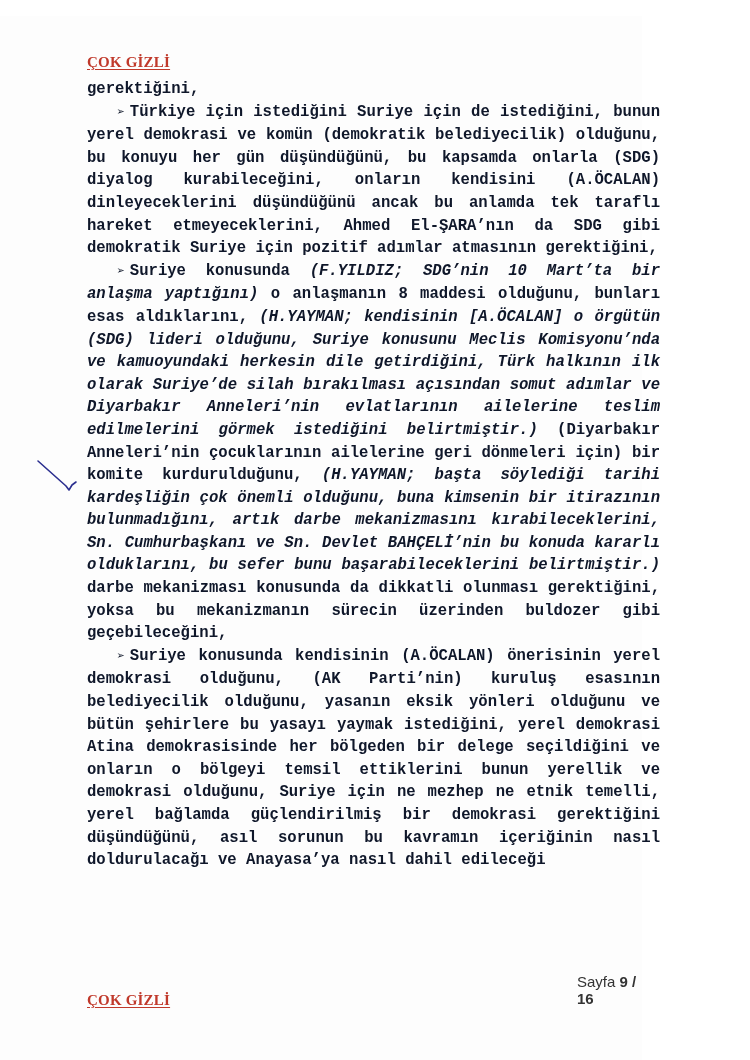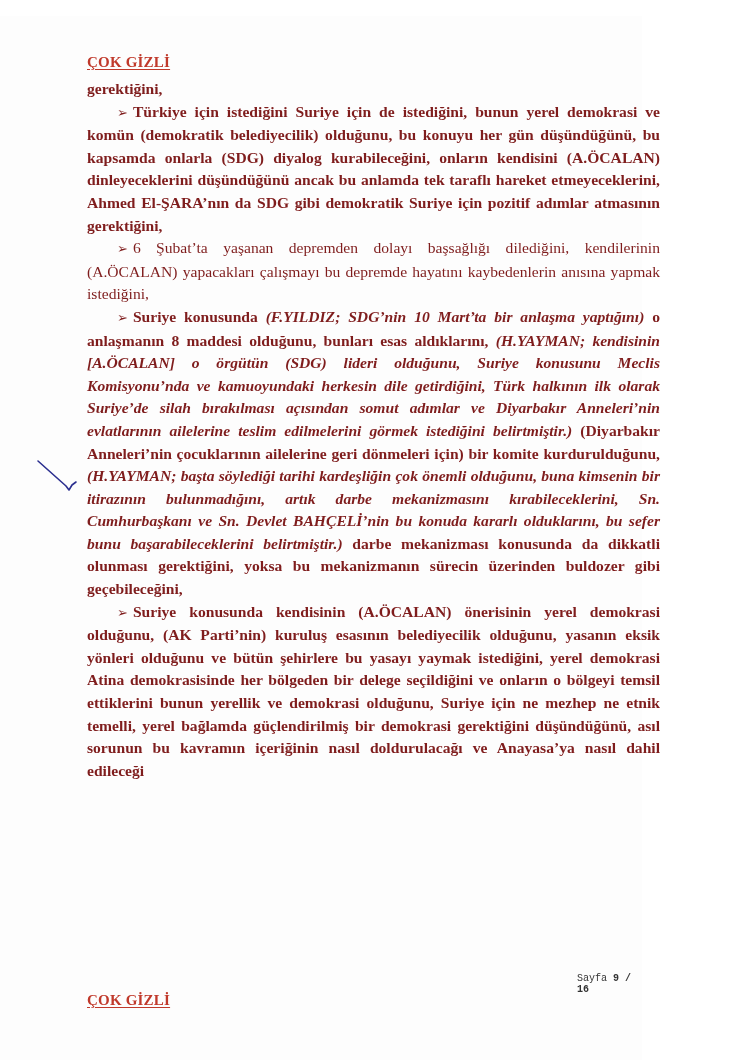--- a/index.html
+++ b/index.html
@@ -13,33 +13,33 @@
     position: absolute; left: 87px;
     font-family: "Liberation Serif", serif;
     font-weight: bold; font-size: 15px; color: #c0392b;
     text-decoration: underline; text-decoration-thickness: 1px; text-underline-offset: 2px;
     letter-spacing: 0.2px;
   }
   .classification.top { top: 38px; }
   .classification.bottom { top: 976px; }
   .body-text {
     position: absolute; left: 87px; top: 62px; width: 573px;
-    font-family: Liberation Serif, serif;
-    font-size: 15.6px; line-height: 22.6px; color: #7f1d1d;
+    font-family: Liberation Mono, monospace;
+    font-size: 15.6px; line-height: 22.6px; color: #0f172a;
     text-align: justify;
   }
   .para { margin: 0; text-indent: 30px; }
   .para.cont { text-indent: 0; }
   .b { font-weight: bold; }
   .bi { font-weight: bold; font-style: italic; }
   .reg { font-weight: normal; }
   .bullet { font-size: 13px; margin-right: 5px; }
   .page-number {
     position: absolute; left: 577px; top: 957px;
-    font-family: Liberation Mono, monospace; font-size: 10px; color: #333;
+    font-family: Liberation Sans, sans-serif; font-size: 15px; color: #333;
   }
   .page-number .num { font-weight: bold; }
   .checkmark { position: absolute; left: 36px; top: 443px; width: 46px; height: 34px; }
 </style>
 </head>
 <body>
 
 <div class="page">
 
   <div class="classification top">ÇOK GİZLİ</div>
@@ -48,21 +48,20 @@
     <path d="M2 2 L30 27 L33 31 L36 26 L40 23" fill="none" stroke="#2b2f8f" stroke-width="1.6" stroke-linecap="round" stroke-linejoin="round"></path>
   </svg>
 
   <div class="body-text">
     <p class="para cont"><span class="b">gerektiğini,</span></p>
 
 
     <p class="para"><span class="bullet">➢</span><span class="b">Türkiye için istediğini Suriye için de istediğini, bunun yerel demokrasi ve komün (demokratik belediyecilik) olduğunu, bu konuyu her gün düşündüğünü, bu kapsamda onlarla (SDG) diyalog kurabileceğini, onların kendisini (A.ÖCALAN) dinleyeceklerini düşündüğünü ancak bu anlamda tek taraflı hareket etmeyeceklerini, Ahmed El-ŞARA’nın da SDG gibi demokratik Suriye için pozitif adımlar atmasının gerektiğini,</span></p>
 
 
-    <p class="para"><span class="bullet">➢</span><span class="reg">6 Şubat’ta yaşanan depremden dolayı başsağlığı dilediğini, kendilerinin (A.ÖCALAN) yapacakları çalışmayı bu depremde hayatını kaybedenlerin anısına yapmak istediğini,</span></p>
 
     <p class="para"><span class="bullet">➢</span><span class="b">Suriye konusunda </span><span class="bi">(F.YILDIZ; SDG’nin 10 Mart’ta bir anlaşma yaptığını)</span><span class="b"> o anlaşmanın 8 maddesi olduğunu, bunları esas aldıklarını, </span><span class="bi">(H.YAYMAN; kendisinin [A.ÖCALAN] o örgütün (SDG) lideri olduğunu, Suriye konusunu Meclis Komisyonu’nda ve kamuoyundaki herkesin dile getirdiğini, Türk halkının ilk olarak Suriye’de silah bırakılması açısından somut adımlar ve Diyarbakır Anneleri’nin evlatlarının ailelerine teslim edilmelerini görmek istediğini belirtmiştir.)</span><span class="b"> (Diyarbakır Anneleri’nin çocuklarının ailelerine geri dönmeleri için) bir komite kurdurulduğunu, </span><span class="bi">(H.YAYMAN; başta söylediği tarihi kardeşliğin çok önemli olduğunu, buna kimsenin bir itirazının bulunmadığını, artık darbe mekanizmasını kırabileceklerini, Sn. Cumhurbaşkanı ve Sn. Devlet BAHÇELİ’nin bu konuda kararlı olduklarını, bu sefer bunu başarabileceklerini belirtmiştir.)</span><span class="b"> darbe mekanizması konusunda da dikkatli olunması gerektiğini, yoksa bu mekanizmanın sürecin üzerinden buldozer gibi geçebileceğini,</span></p>
 
     <p class="para"><span class="bullet">➢</span><span class="b">Suriye konusunda kendisinin (A.ÖCALAN) önerisinin yerel demokrasi olduğunu, (AK Parti’nin) kuruluş esasının belediyecilik olduğunu, yasanın eksik yönleri olduğunu ve bütün şehirlere bu yasayı yaymak istediğini, yerel demokrasi Atina demokrasisinde her bölgeden bir delege seçildiğini ve onların o bölgeyi temsil ettiklerini bunun yerellik ve demokrasi olduğunu, Suriye için ne mezhep ne etnik temelli, yerel bağlamda güçlendirilmiş bir demokrasi gerektiğini düşündüğünü, asıl sorunun bu kavramın içeriğinin nasıl doldurulacağı ve Anayasa’ya nasıl dahil edileceği</span></p>
   </div>
 
   <div class="page-number"><span>Sayfa</span> <span class="num">9</span><span class="num"> / </span><span class="num">16</span></div>
 
   <div class="classification bottom">ÇOK GİZLİ</div>
 </div>

